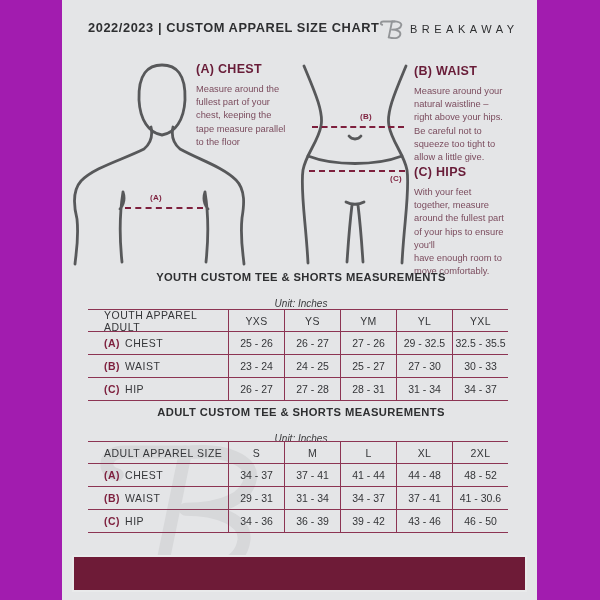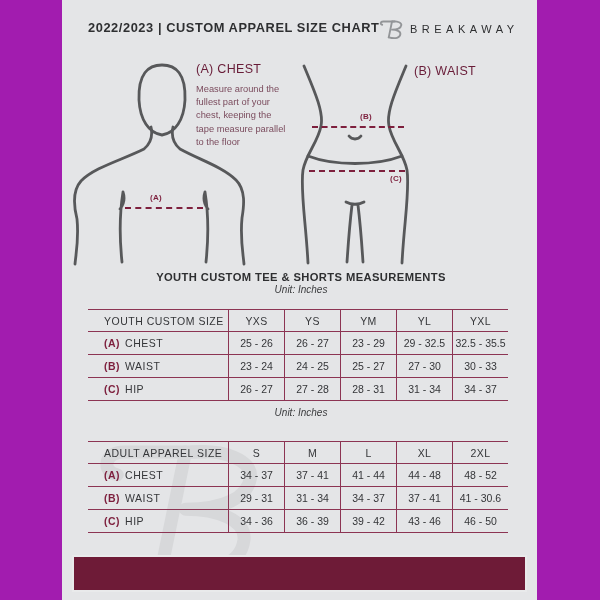--- a/index.html
+++ b/index.html
@@ -23,26 +23,26 @@
   .logo{position:absolute;left:316px;top:14px;width:28px;height:28px;color:var(--logo-gray)}
   .brand{position:absolute;left:348px;top:23px;font-size:11px;font-weight:400;letter-spacing:4.5px;color:var(--ink);white-space:nowrap}
 
   .figure-svg{position:absolute}
   .figure-svg path{fill:none;stroke:var(--figure);stroke-width:2.8;stroke-linecap:round;stroke-linejoin:round}
 
   .dash{position:absolute;border-top:2px dashed var(--accent)}
   .fig-label{position:absolute;font-size:8px;font-weight:700;color:var(--accent);letter-spacing:0.3px}
 
   .instr{position:absolute}
-  .instr h3{font-size:12.5px;font-weight:400;color:var(--accent-dark);letter-spacing:0.3px;margin-bottom:7px}
+  .instr h3{font-size:12.5px;font-weight:700;color:var(--accent-dark);letter-spacing:0.3px;margin-bottom:7px}
   .instr p{font-size:9.3px;color:var(--plum);line-height:1.42;white-space:pre-line}
 
   .table-block{position:absolute;left:0;width:478px;text-align:center}
   .tbl-title{font-size:11.2px;font-weight:700;letter-spacing:0.4px;color:var(--ink)}
-  .tbl-unit{font-size:10px;font-style:italic;color:#3a3b3d;margin-top:1px}
+  .tbl-unit{font-size:10px;font-style:italic;color:#3a3b3d;margin-top:15px}
 
   .size-table{position:absolute;left:26px;width:420px;display:grid;grid-template-columns:140px 56px 56px 56px 56px 56px}
   .cell{height:23px;border-bottom:1.5px solid var(--line);display:flex;align-items:center;font-size:10.5px;color:#353639;background:transparent}
   .cell.top{border-top:1.5px solid var(--line)}
   .cell.vline{border-left:1.5px solid var(--line)}
   .cell.center{justify-content:center}
   .cell.size-h{font-weight:400;letter-spacing:0.4px}
   .cell.lbl{padding-left:16px;letter-spacing:0.5px}
   .cell.lbl .pfx{color:var(--accent);font-weight:700;margin-right:5px}
 
@@ -100,41 +100,57 @@
     <div class="instr" style="left:134px;top:62px;width:114px">
       <h3>(A) CHEST</h3>
       <p>Measure around the
 fullest part of your
 chest, keeping the
 tape measure parallel
 to the floor</p>
     </div>
     <div class="instr" style="left:352px;top:64px;width:116px">
       <h3>(B) WAIST</h3>
+      <p>Measure around your
+natural waistline –
+right above your hips.
+Be careful not to
+squeeze too tight to
+allow a little give.</p>
+    </div>
+    <div class="instr" style="left:352px;top:165px;width:120px">
+      <h3>(C) HIPS</h3>
+      <p>With your feet
+together, measure
+around the fullest part
+of your hips to ensure
+you'll
+have enough room to
+move comfortably.</p>
     </div>
 
     <div class="table-block" style="top:271px">
       <div class="tbl-title">YOUTH CUSTOM TEE &amp; SHORTS MEASUREMENTS</div>
       <div class="tbl-unit">Unit: Inches</div>
     </div>
     <div class="size-table" style="top:309px">
-      <div class="cell top lbl">YOUTH CUSTOM SIZE</div>
+      <div class="cell top lbl">YOUTH APPAREL ADULT</div>
       <div class="cell top vline center size-h">YXS</div>
       <div class="cell top vline center size-h">YS</div>
       <div class="cell top vline center size-h">YM</div>
       <div class="cell top vline center size-h">YL</div>
       <div class="cell top vline center size-h">YXL</div>
 
       <div class="cell lbl">
           <span class="pfx">(A)</span>
           <span>CHEST</span>
         </div>
       <div class="cell vline center">25 - 26</div>
       <div class="cell vline center">26 - 27</div>
-      <div class="cell vline center">23 - 29</div>
+      <div class="cell vline center">27 - 26</div>
       <div class="cell vline center">29 - 32.5</div>
       <div class="cell vline center">32.5 - 35.5</div>
 
       <div class="cell lbl">
           <span class="pfx">(B)</span>
           <span>WAIST</span>
         </div>
       <div class="cell vline center">23 - 24</div>
       <div class="cell vline center">24 - 25</div>
       <div class="cell vline center">25 - 27</div>
@@ -146,20 +162,21 @@
           <span>HIP</span>
         </div>
       <div class="cell vline center">26 - 27</div>
       <div class="cell vline center">27 - 28</div>
       <div class="cell vline center">28 - 31</div>
       <div class="cell vline center">31 - 34</div>
       <div class="cell vline center">34 - 37</div>
     </div>
 
     <div class="table-block" style="top:406px">
+      <div class="tbl-title">ADULT CUSTOM TEE &amp; SHORTS MEASUREMENTS</div>
       <div class="tbl-unit">Unit: Inches</div>
     </div>
     <div class="size-table" style="top:441px">
       <div class="cell top lbl">ADULT APPAREL SIZE</div>
       <div class="cell top vline center size-h">S</div>
       <div class="cell top vline center size-h">M</div>
       <div class="cell top vline center size-h">L</div>
       <div class="cell top vline center size-h">XL</div>
       <div class="cell top vline center size-h">2XL</div>
 

